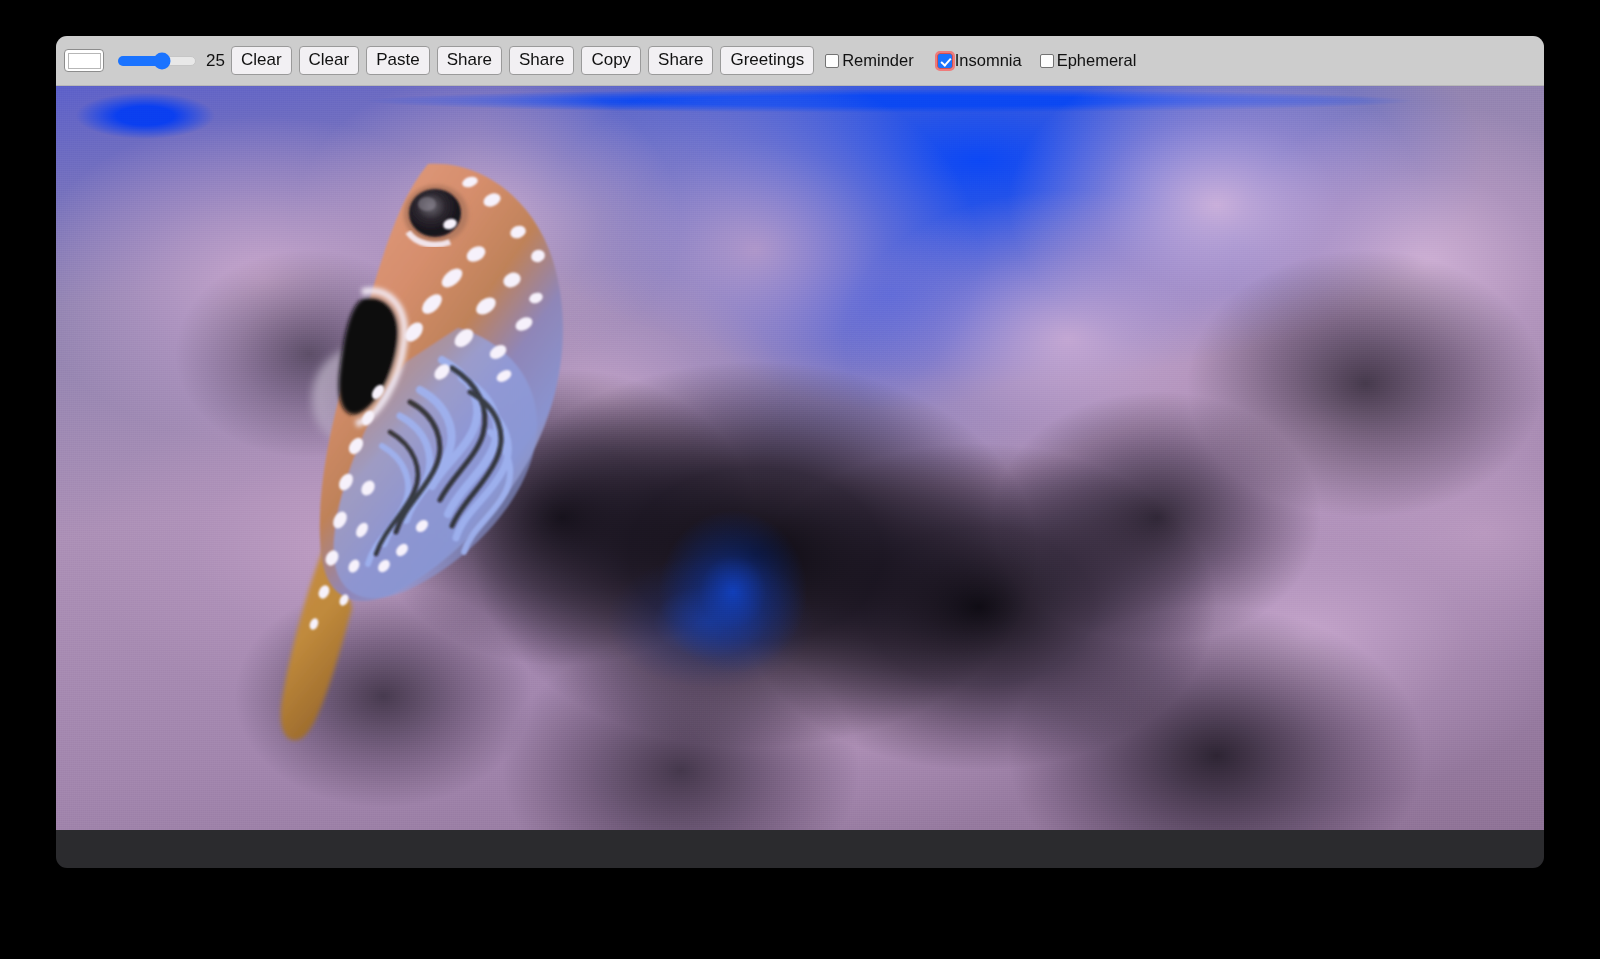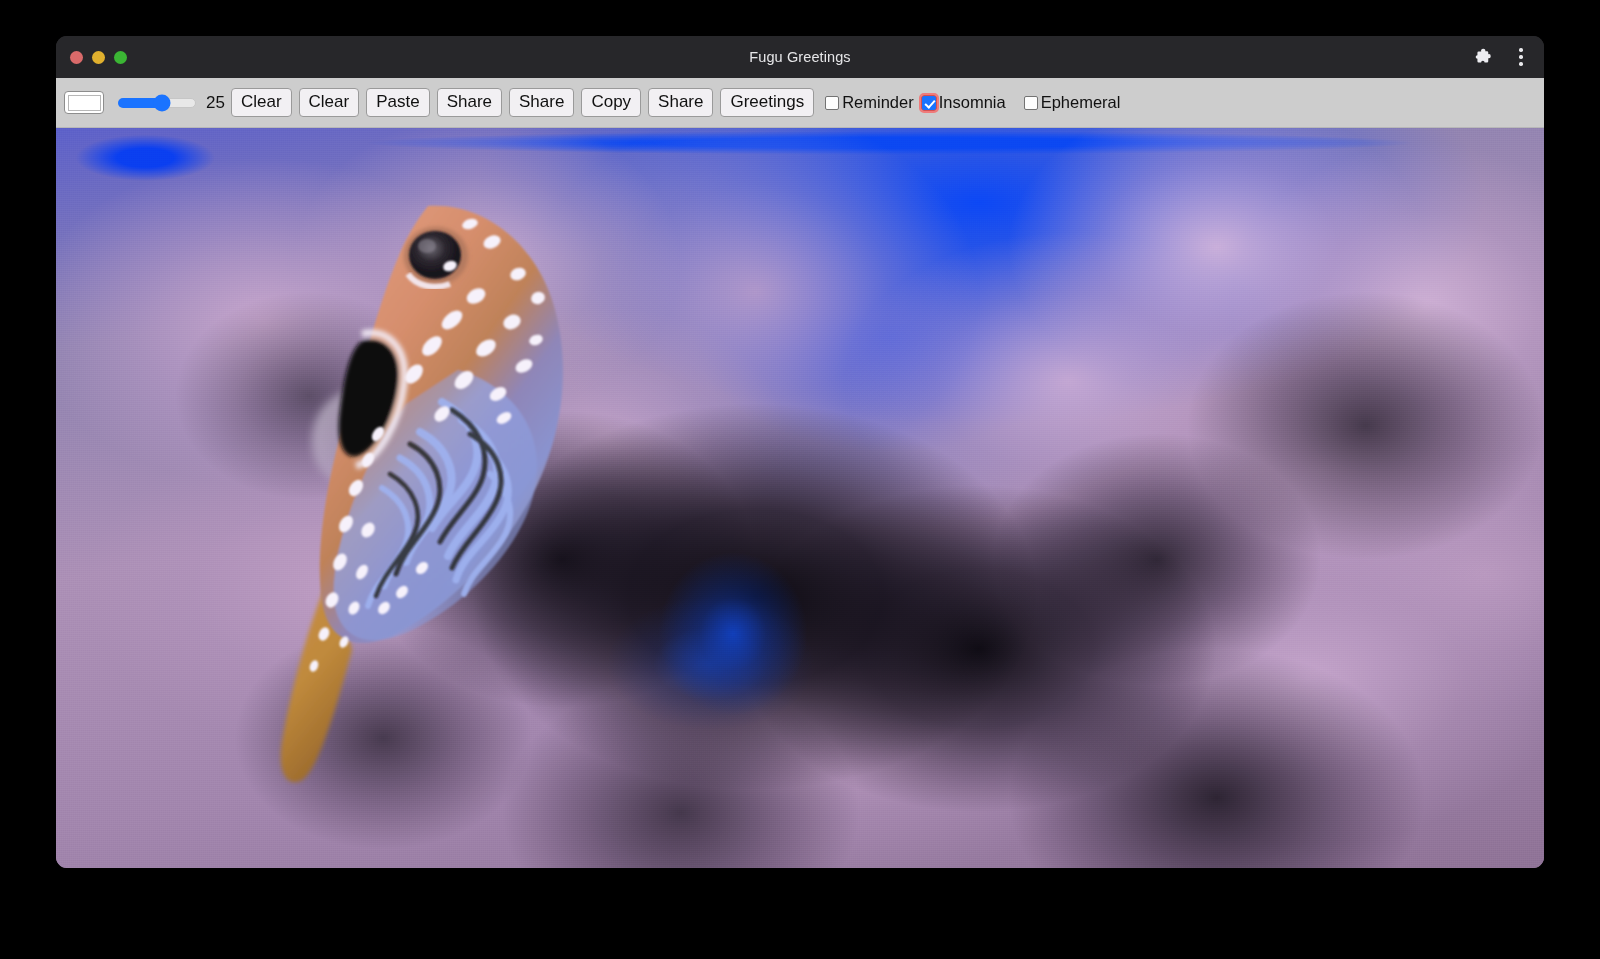--- a/index.html
+++ b/index.html
@@ -278,42 +278,20 @@
   }
   .fish svg { display: block; width: 100%; height: 100%; }
 </style>
 </head>
 <body>
 
 <div id="root">
 
   <div class="window">
 
-    <div class="titlebar">
-      <div class="traffic">
-        <span class="dot red"></span>
-        <span class="dot yellow"></span>
-        <span class="dot green"></span>
-      </div>
-
-      <div class="title-text">Fugu Greetings</div>
-
-      <div class="titlebar-right">
-        <span class="ext-icon">
-          <svg viewBox="0 0 24 24" width="20" height="20" aria-hidden="true">
-            <path fill="#ececf0" d="M13.5 2a2.5 2.5 0 0 1 2.45 3h2.05a1.5 1.5 0 0 1 1.5 1.5v2.05a2.5 2.5 0 1 1 0 4.9V17a1.5 1.5 0 0 1-1.5 1.5h-2.9a2.1 2.1 0 0 0-4.2 0H8a1.5 1.5 0 0 1-1.5-1.5v-2.9a2.1 2.1 0 0 1 0-4.2V7A1.5 1.5 0 0 1 8 5.5h3.05A2.5 2.5 0 0 1 13.5 2z"></path>
-          </svg>
-        </span>
-        <span class="kebab">
-          <i></i>
-          <i></i>
-          <i></i>
-        </span>
-      </div>
-    </div>
 
     <div class="toolbar">
 
       <span class="color-swatch">
         <span style="background: rgb(255, 255, 255);"></span>
       </span>
 
       <span class="slider">
         <span class="track"></span>
         <span class="fill" style="width: 57%;"></span>
@@ -328,21 +306,21 @@
       <button class="tbtn">Share</button>
       <button class="tbtn">Copy</button>
       <button class="tbtn">Share</button>
       <button class="tbtn">Greetings</button>
 
       <span class="cbwrap">
         <span class="cbox"></span>
         <span class="cblabel">Reminder</span>
       </span>
 
-      <span class="cbwrap" style="margin-left:0">
+      <span class="cbwrap" style="margin-left:16px">
         <span class="cbox checked focused"></span>
         <span class="cblabel">Insomnia</span>
       </span>
 
       <span class="cbwrap" style="margin-left:10px">
         <span class="cbox"></span>
         <span class="cblabel">Ephemeral</span>
       </span>
     </div>
 

